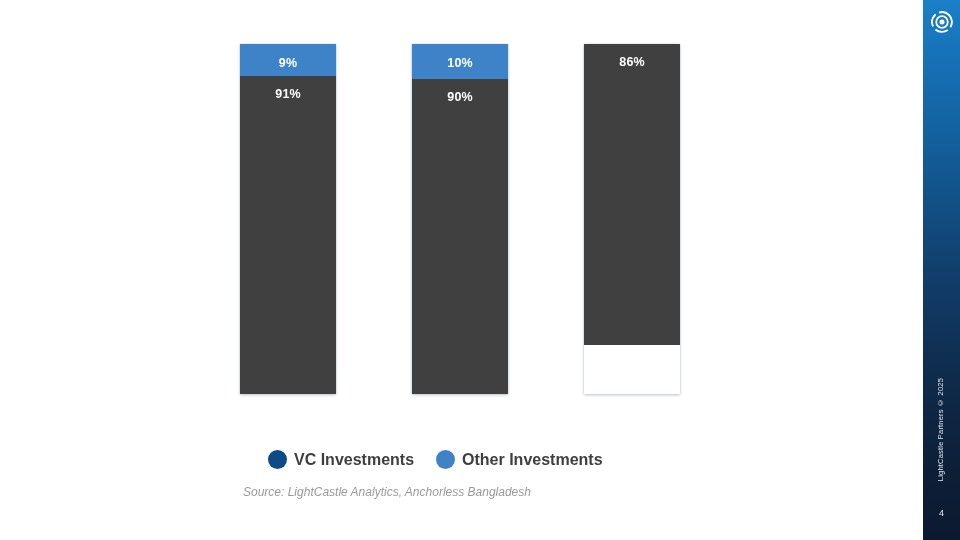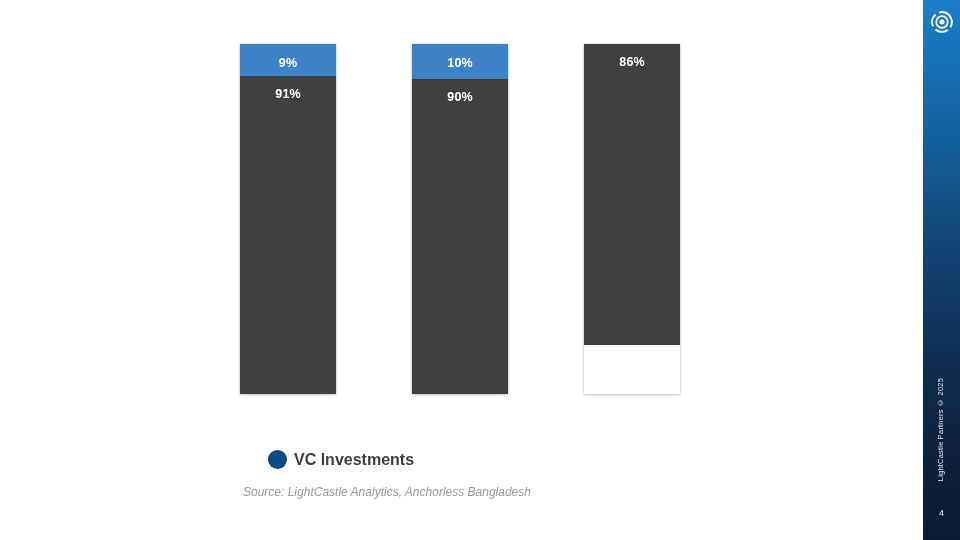--- a/index.html
+++ b/index.html
@@ -232,20 +232,24 @@
     </div>
 
 
   </div>
 
   <div class="legend">
     <div class="legend-item">
       <span class="legend-dot vc"></span>
       <span class="legend-text">VC Investments</span>
     </div>
+    <div class="legend-item">
+      <span class="legend-dot other"></span>
+      <span class="legend-text">Other Investments</span>
+    </div>
   </div>
 
   <div class="source-note">Source: LightCastle Analytics, Anchorless Bangladesh</div>
 
   <div class="sidebar">
 
     <div class="sb-logo">
       <svg viewBox="0 0 40 40" width="22" height="22" aria-hidden="true">
         <circle cx="20" cy="20" r="18" fill="none" stroke="#ffffff" stroke-width="3.4" stroke-dasharray="24 7" stroke-linecap="butt" transform="rotate(-45 20 20)"></circle>
         <circle cx="20" cy="20" r="10.5" fill="none" stroke="#ffffff" stroke-width="3.2"></circle>

